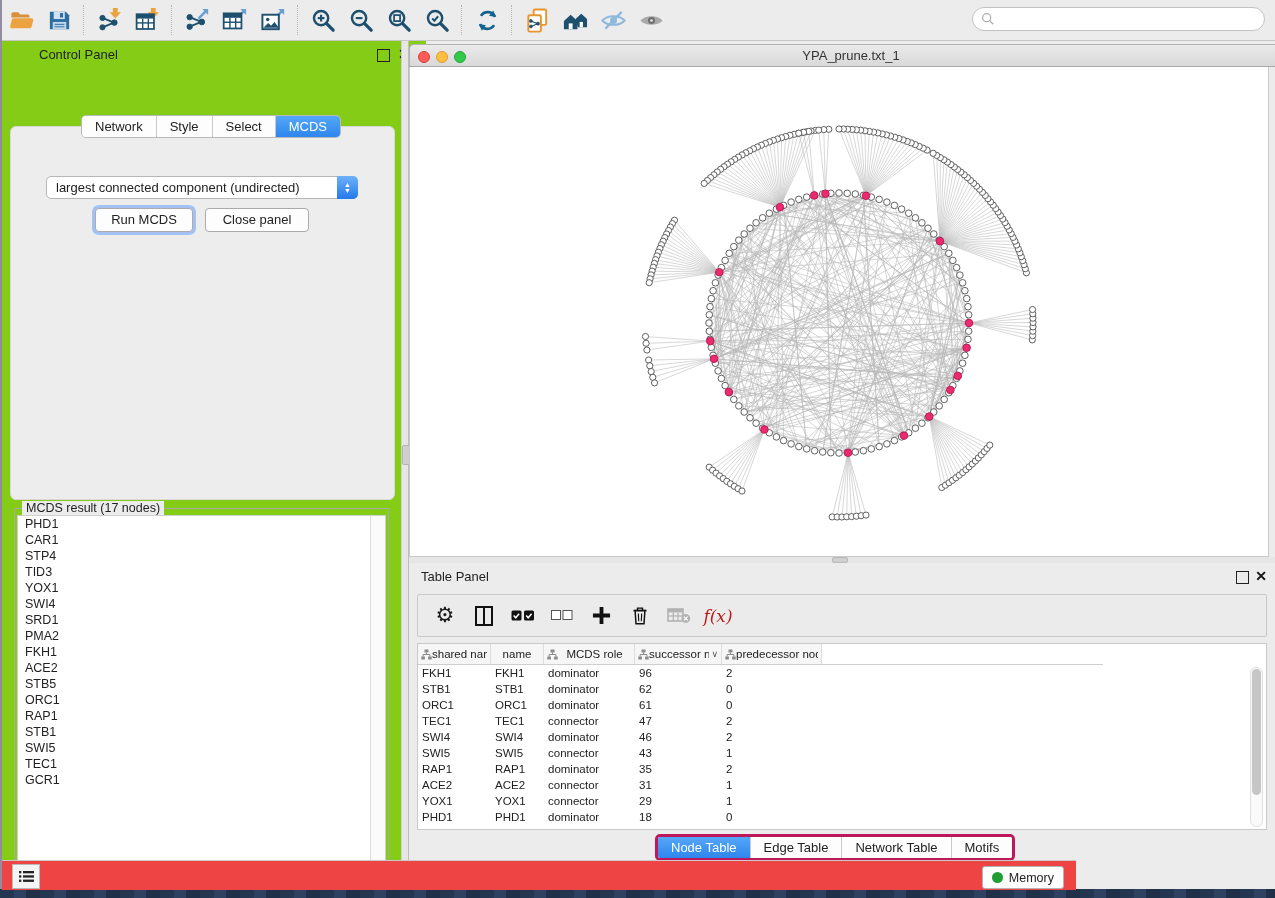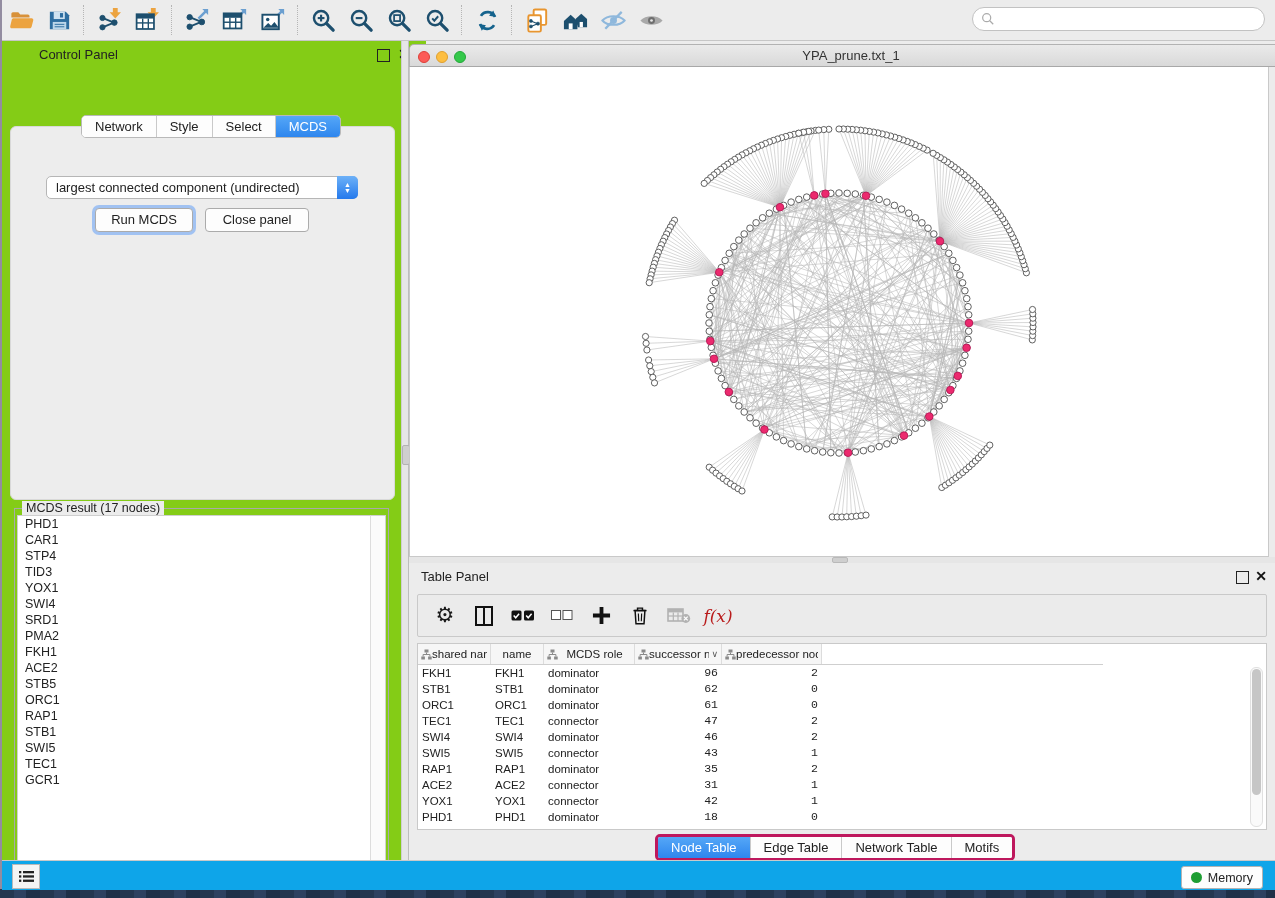--- a/index.html
+++ b/index.html
@@ -78,28 +78,28 @@
   .fx-glyph{font-family:"DejaVu Serif",serif;font-style:italic;font-size:17px;color:#b91c1c;}
   #tbl{position:absolute;left:8px;top:80px;width:850px;height:187px;background:#fff;
     border:1px solid #c9c9c9;box-sizing:border-box;overflow:hidden;}
   #tbl-head{position:absolute;left:0;top:0;height:20px;display:flex;background:#f6f6f6;border-bottom:1px solid #cfcfcf;}
   .hcell{display:flex;align-items:center;border-right:1px solid #dcdcdc;box-sizing:border-box;
     font-size:11.5px;color:#222;padding:0 3px;background:#f6f6f6;}
   .hcell .lbl{flex:1;text-align:center;white-space:nowrap;overflow:hidden;}
   .hcell .sorter{font-size:9px;color:#555;margin-left:2px;}
   .tr{display:flex;height:16px;line-height:16px;font-size:11.5px;}
   .td{box-sizing:border-box;padding:0 4px;white-space:nowrap;overflow:hidden;}
-  .td.num{text-align:right;font-family:Liberation Mono, monospace;}
+  .td.num{text-align:left;}
   #tbl-vscroll{position:absolute;right:3px;top:23px;width:11px;height:158px;background:#fafafa;
     border:1px solid #e0e0e0;border-radius:6px;}
   #tbl-vscroll .thumb{position:absolute;left:0.5px;top:1px;width:9px;height:126px;background:#c6c6c6;border-radius:5px;}
   #tp-tabs{position:absolute;left:246px;top:271px;height:21px;display:flex;border:3px solid #be185d;
     border-radius:5px;overflow:hidden;background:#fff;}
   
-  #status{position:absolute;left:2px;top:860px;width:1273px;height:29px;background:#0ea5e9;border-top:1px solid #c9c9c9;}
+  #status{position:absolute;left:2px;top:860px;width:1074px;height:29px;background:#ef4444;border-top:1px solid #c9c9c9;}
   #list-btn{position:absolute;left:10px;top:3px;width:26px;height:23px;background:#f4f4f4;border:1px solid #b9b9b9;
     display:flex;align-items:center;justify-content:center;}
   #mem-btn{position:absolute;right:12px;top:5px;height:21px;background:#fdfdfd;border:1px solid #b3b3b3;
     border-radius:3px;display:flex;align-items:center;padding:0 9px;font-size:12.5px;}
   #mem-dot{width:11px;height:11px;border-radius:50%;background:#1e9e33;margin-right:6px;}
 </style>
 </head>
 <body>
 
 <div id="root">
@@ -1269,21 +1269,21 @@
             <div class="td" style="width: 73px;">ACE2</div>
             <div class="td" style="width: 53px;">ACE2</div>
             <div class="td" style="width: 91px;">connector</div>
             <div class="td num" style="width: 87px;">31</div>
             <div class="td num" style="width: 100px;">1</div>
           </div>
           <div class="tr">
             <div class="td" style="width: 73px;">YOX1</div>
             <div class="td" style="width: 53px;">YOX1</div>
             <div class="td" style="width: 91px;">connector</div>
-            <div class="td num" style="width: 87px;">42</div>
+            <div class="td num" style="width: 87px;">29</div>
             <div class="td num" style="width: 100px;">1</div>
           </div>
           <div class="tr">
             <div class="td" style="width: 73px;">PHD1</div>
             <div class="td" style="width: 53px;">PHD1</div>
             <div class="td" style="width: 91px;">dominator</div>
             <div class="td num" style="width: 87px;">18</div>
             <div class="td num" style="width: 100px;">0</div>
           </div>
         </div>

